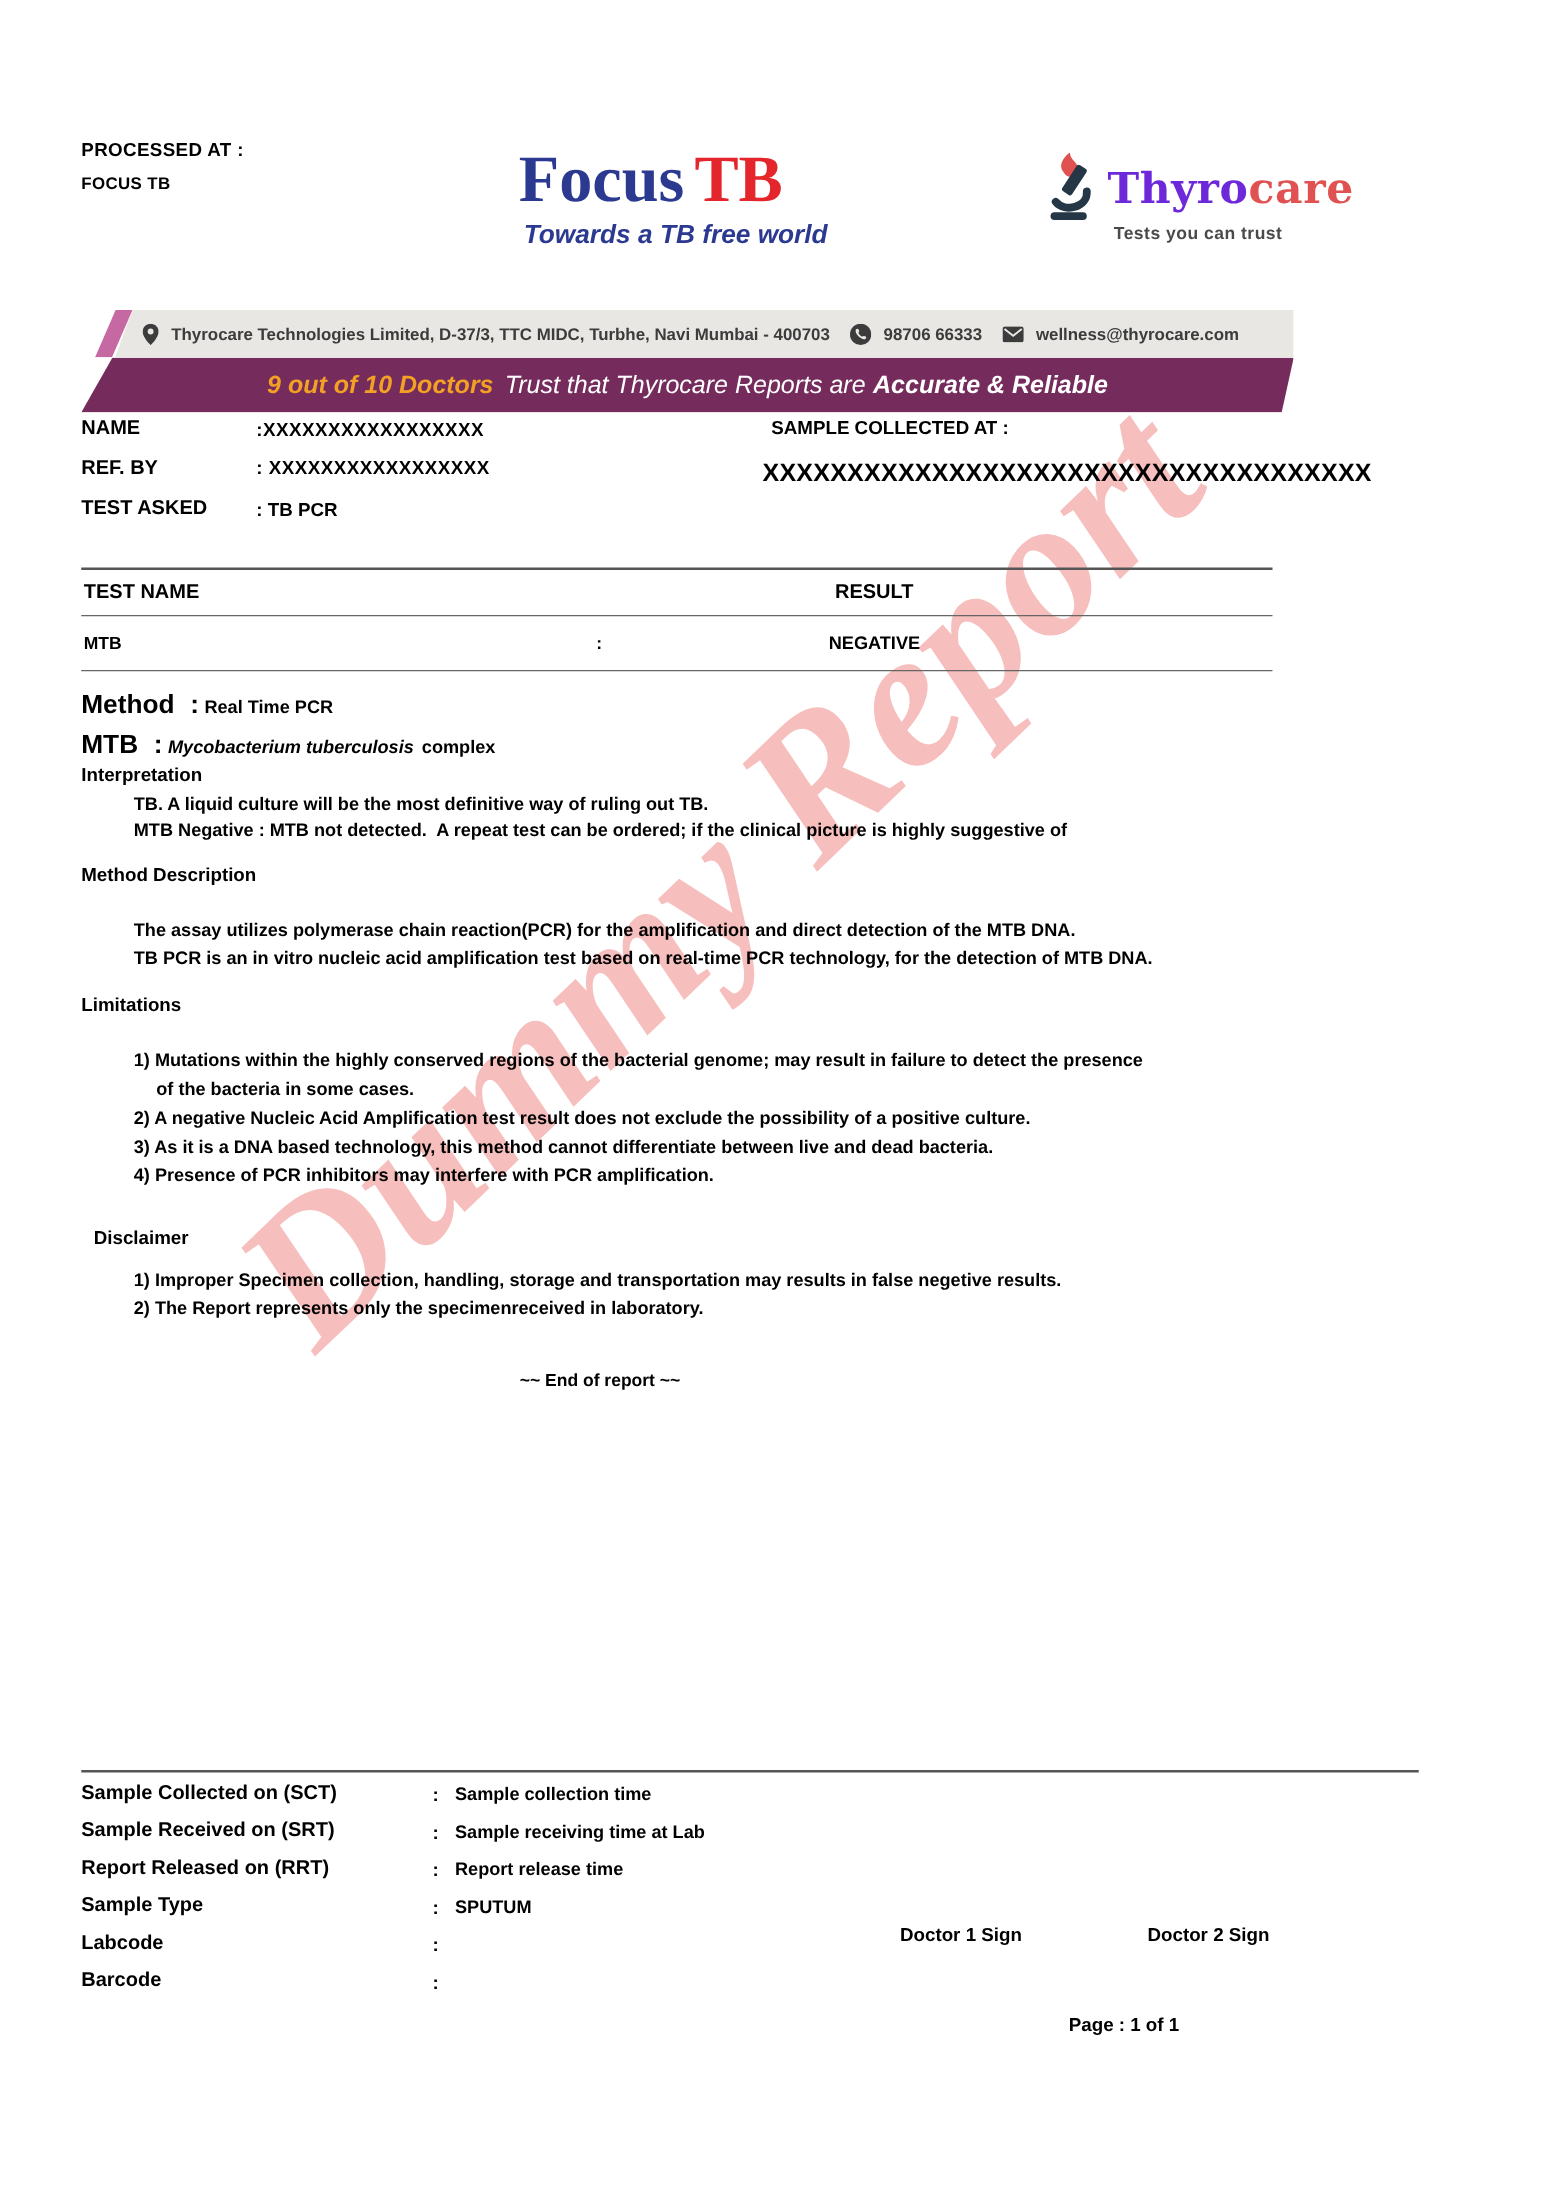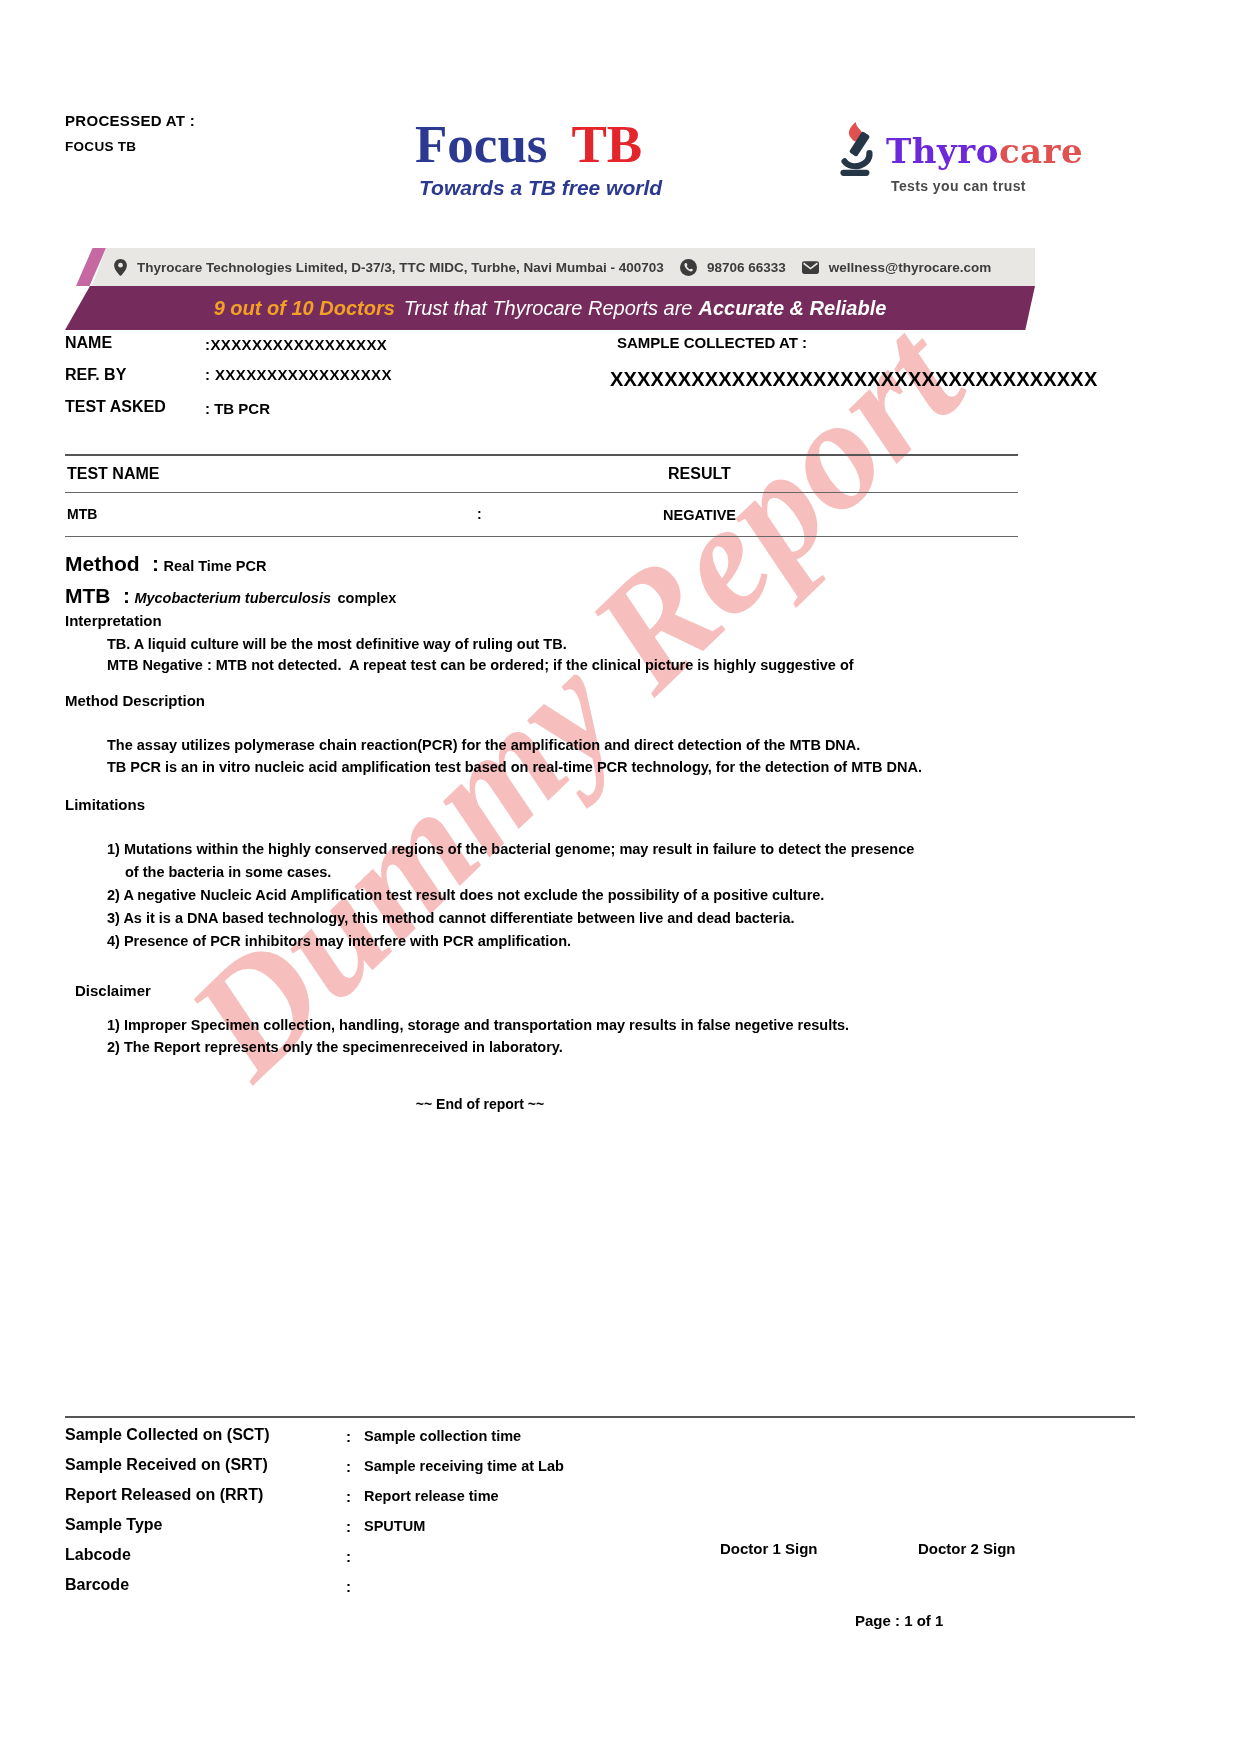--- a/index.html
+++ b/index.html
@@ -10,21 +10,21 @@
   .watermark{left:-10px;top:610px;width:1170px;text-align:center;
     transform:rotate(-44deg);font-family:"Liberation Serif",serif;
     font-style:italic;font-weight:700;font-size:158px;white-space:nowrap;
     color:rgba(232,84,80,0.38);z-index:0;}
   .fg{z-index:2;}
   
   .processed{font-size:15px;font-weight:700;letter-spacing:.3px;}
   .processed2{font-size:13.5px;font-weight:700;letter-spacing:.3px;}
   .focus-logo{font-family:"Liberation Serif",serif;font-weight:700;font-size:53px;line-height:1;}
   .focus-word1{color:#2B3990;}
-  .focus-word2{color:#E4252B;margin-left:24px;}
+  .focus-word2{color:#E4252B;margin-left:8px;}
   .focus-tag{color:#2B3990;font-style:italic;font-weight:700;font-size:21px;}
   .thyro-word{font-family:"DejaVu Serif",serif;font-weight:700;font-size:34px;line-height:1;letter-spacing:.5px;}
   .thyro-1{color:#6d28d9;}
   .thyro-2{color:#E05252;}
   .thyro-tag{color:#4a4a4a;font-size:14px;font-weight:600;letter-spacing:.4px;}
   
   .pink-accent{background:#C668A2;}
   .graybar{width:943px;height:38px;background:#E8E7E4;
     clip-path:polygon(14px 0,100% 0,100% 100%,0 100%);
     display:flex;align-items:center;padding-left:22px;box-sizing:border-box;

